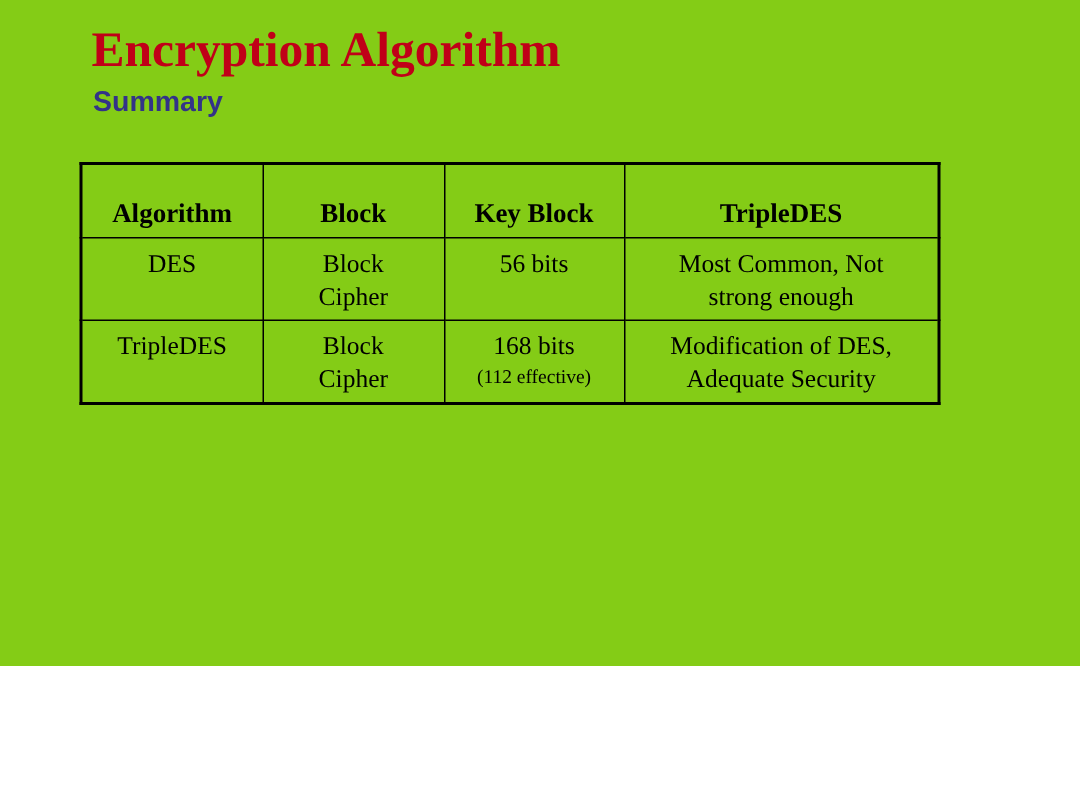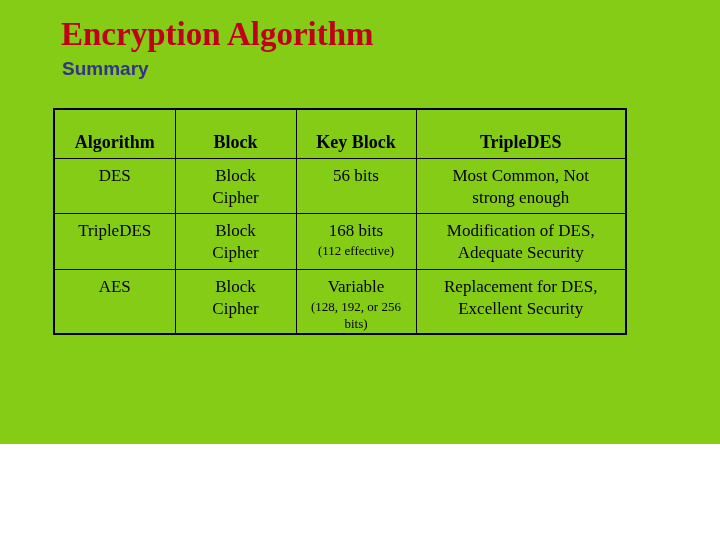--- a/index.html
+++ b/index.html
@@ -83,25 +83,16 @@
       </tr>
       <tr>
         <td>TripleDES</td>
         <td><span class="type-text">Block Cipher</span></td>
         <td>
           <span>168 bits</span>
           <span class="ks-note">(112 effective)</span>
         </td>
         <td><span class="features-text">Modification of DES, Adequate Security</span></td>
       </tr>
-      <tr>
-        <td>AES</td>
-        <td><span class="type-text">Block Cipher</span></td>
-        <td>
-          <span>Variable</span>
-          <span class="ks-note">(128, 192, or 256 bits)</span>
-        </td>
-        <td><span class="features-text">Replacement for DES, Excellent Security</span></td>
-      </tr>
     </tbody>
   </table>
 
 </div>
 
 </body></html>

